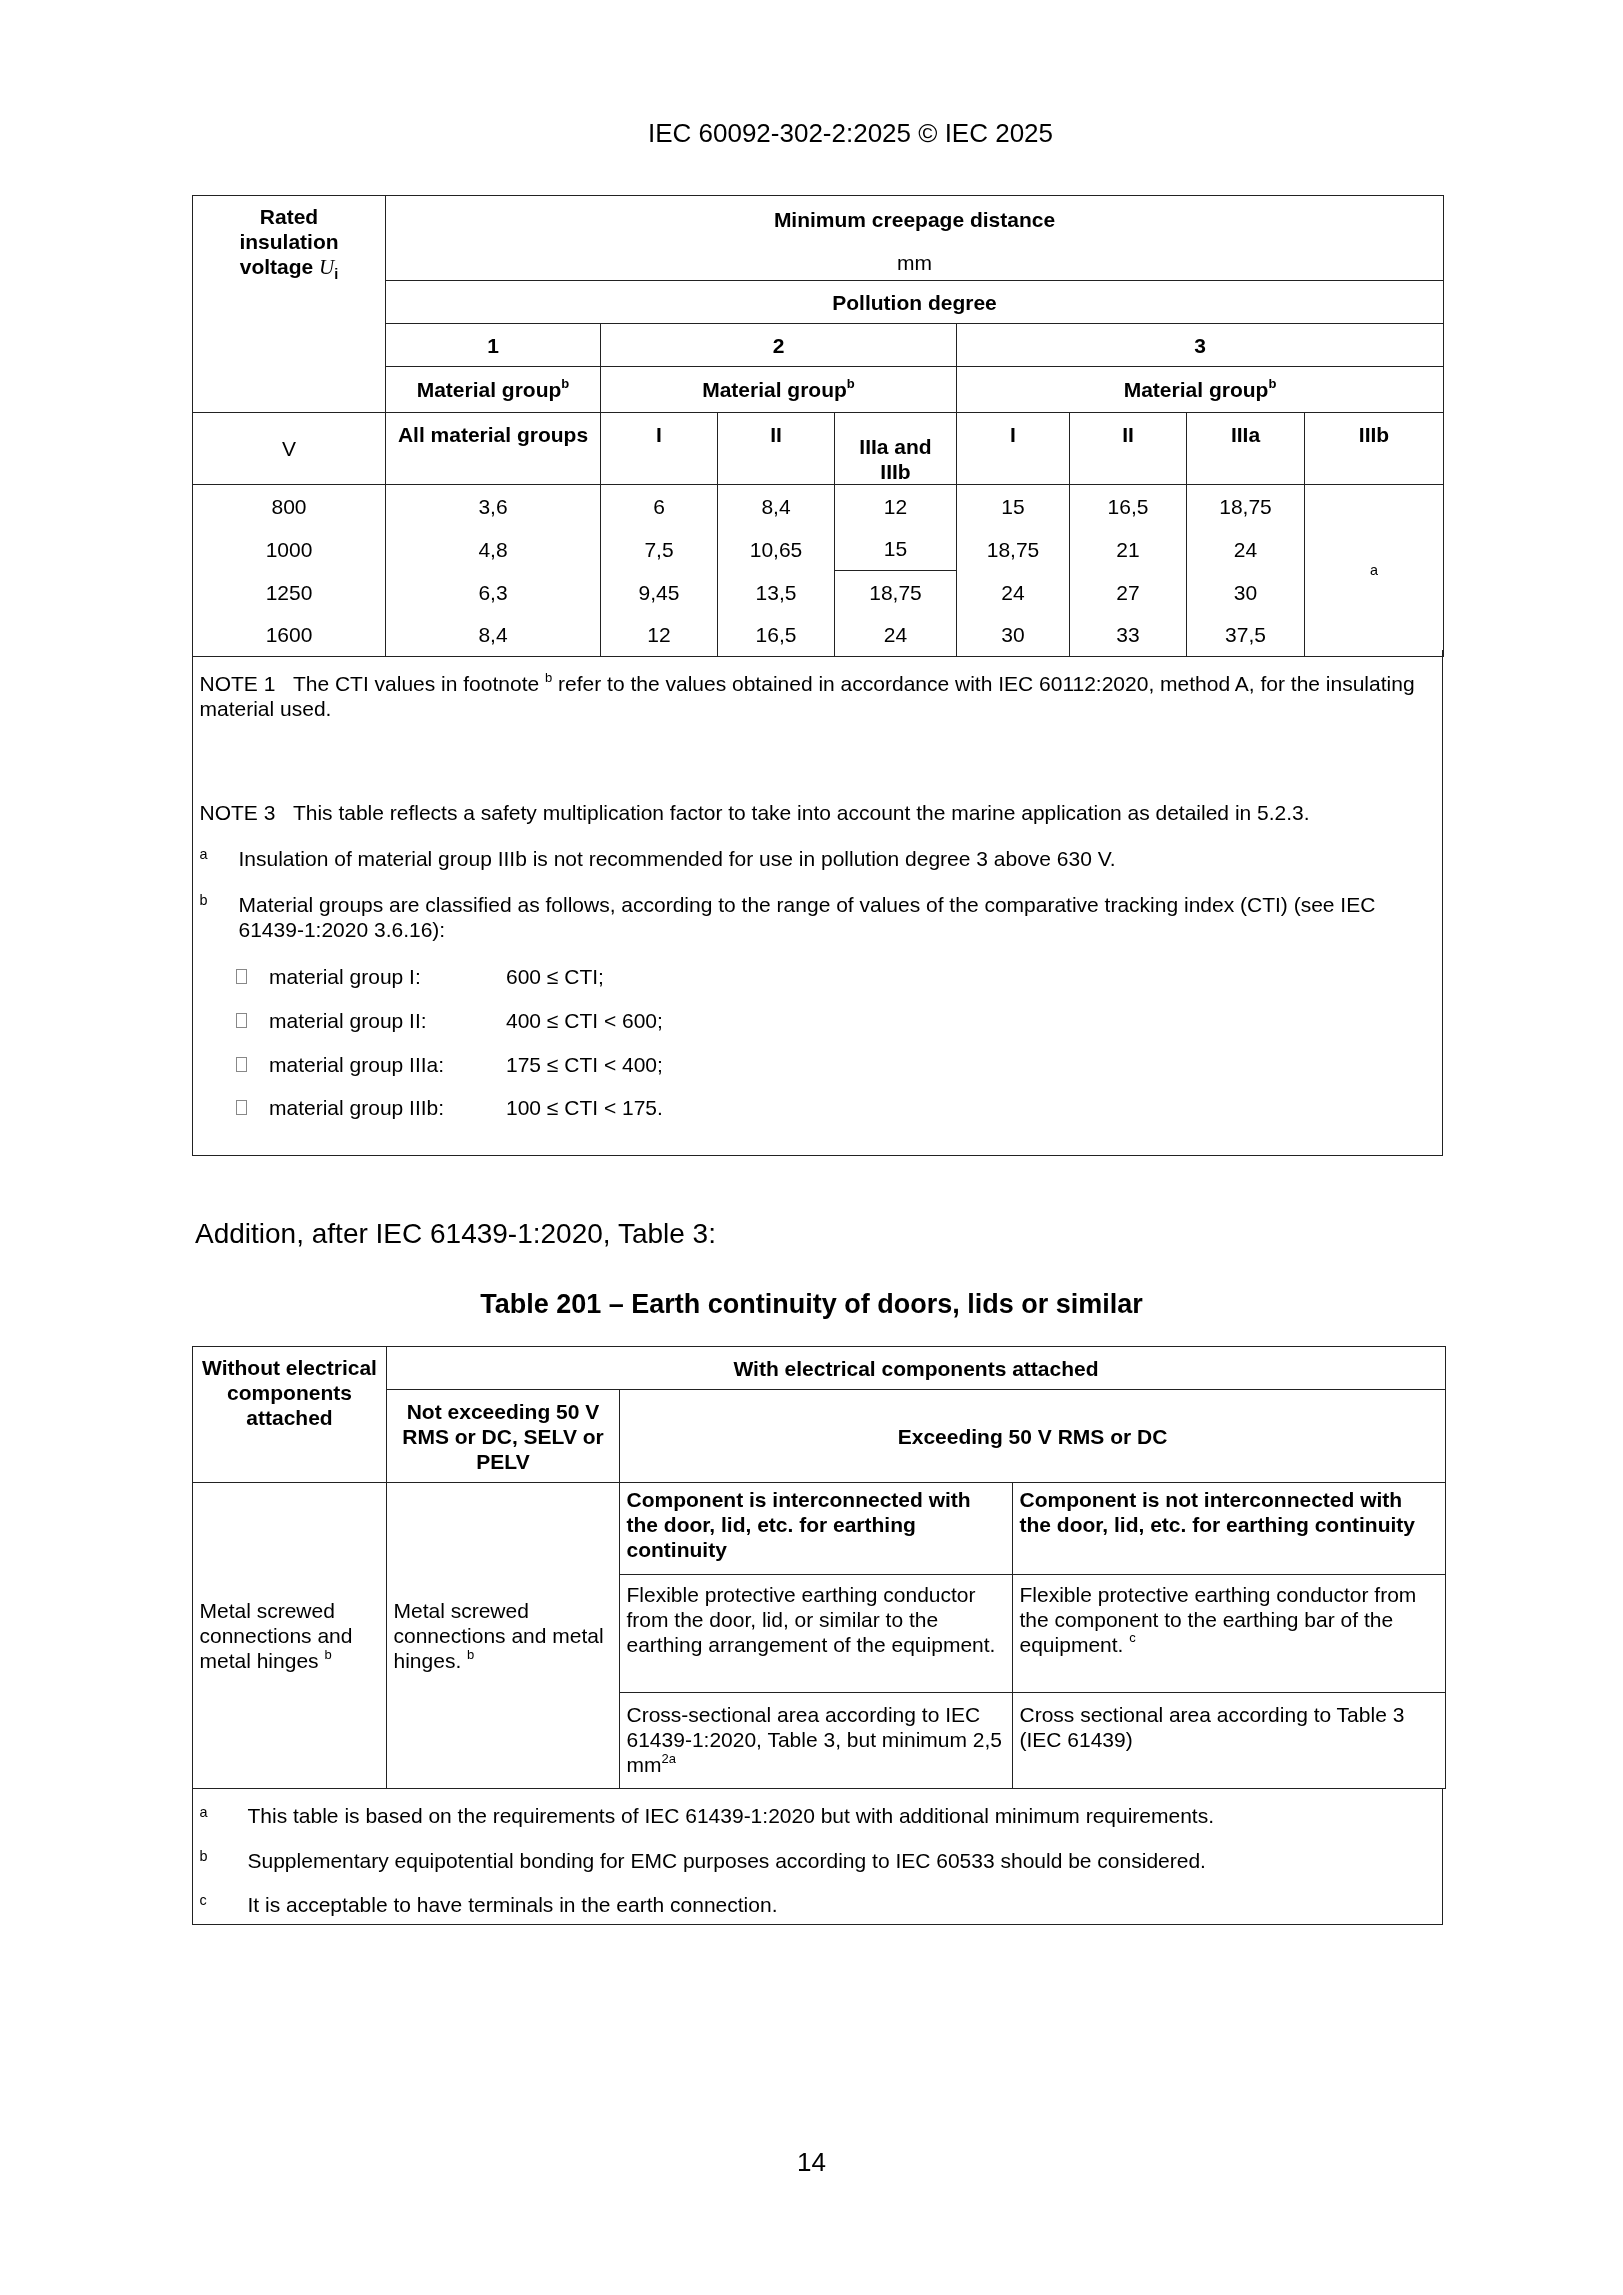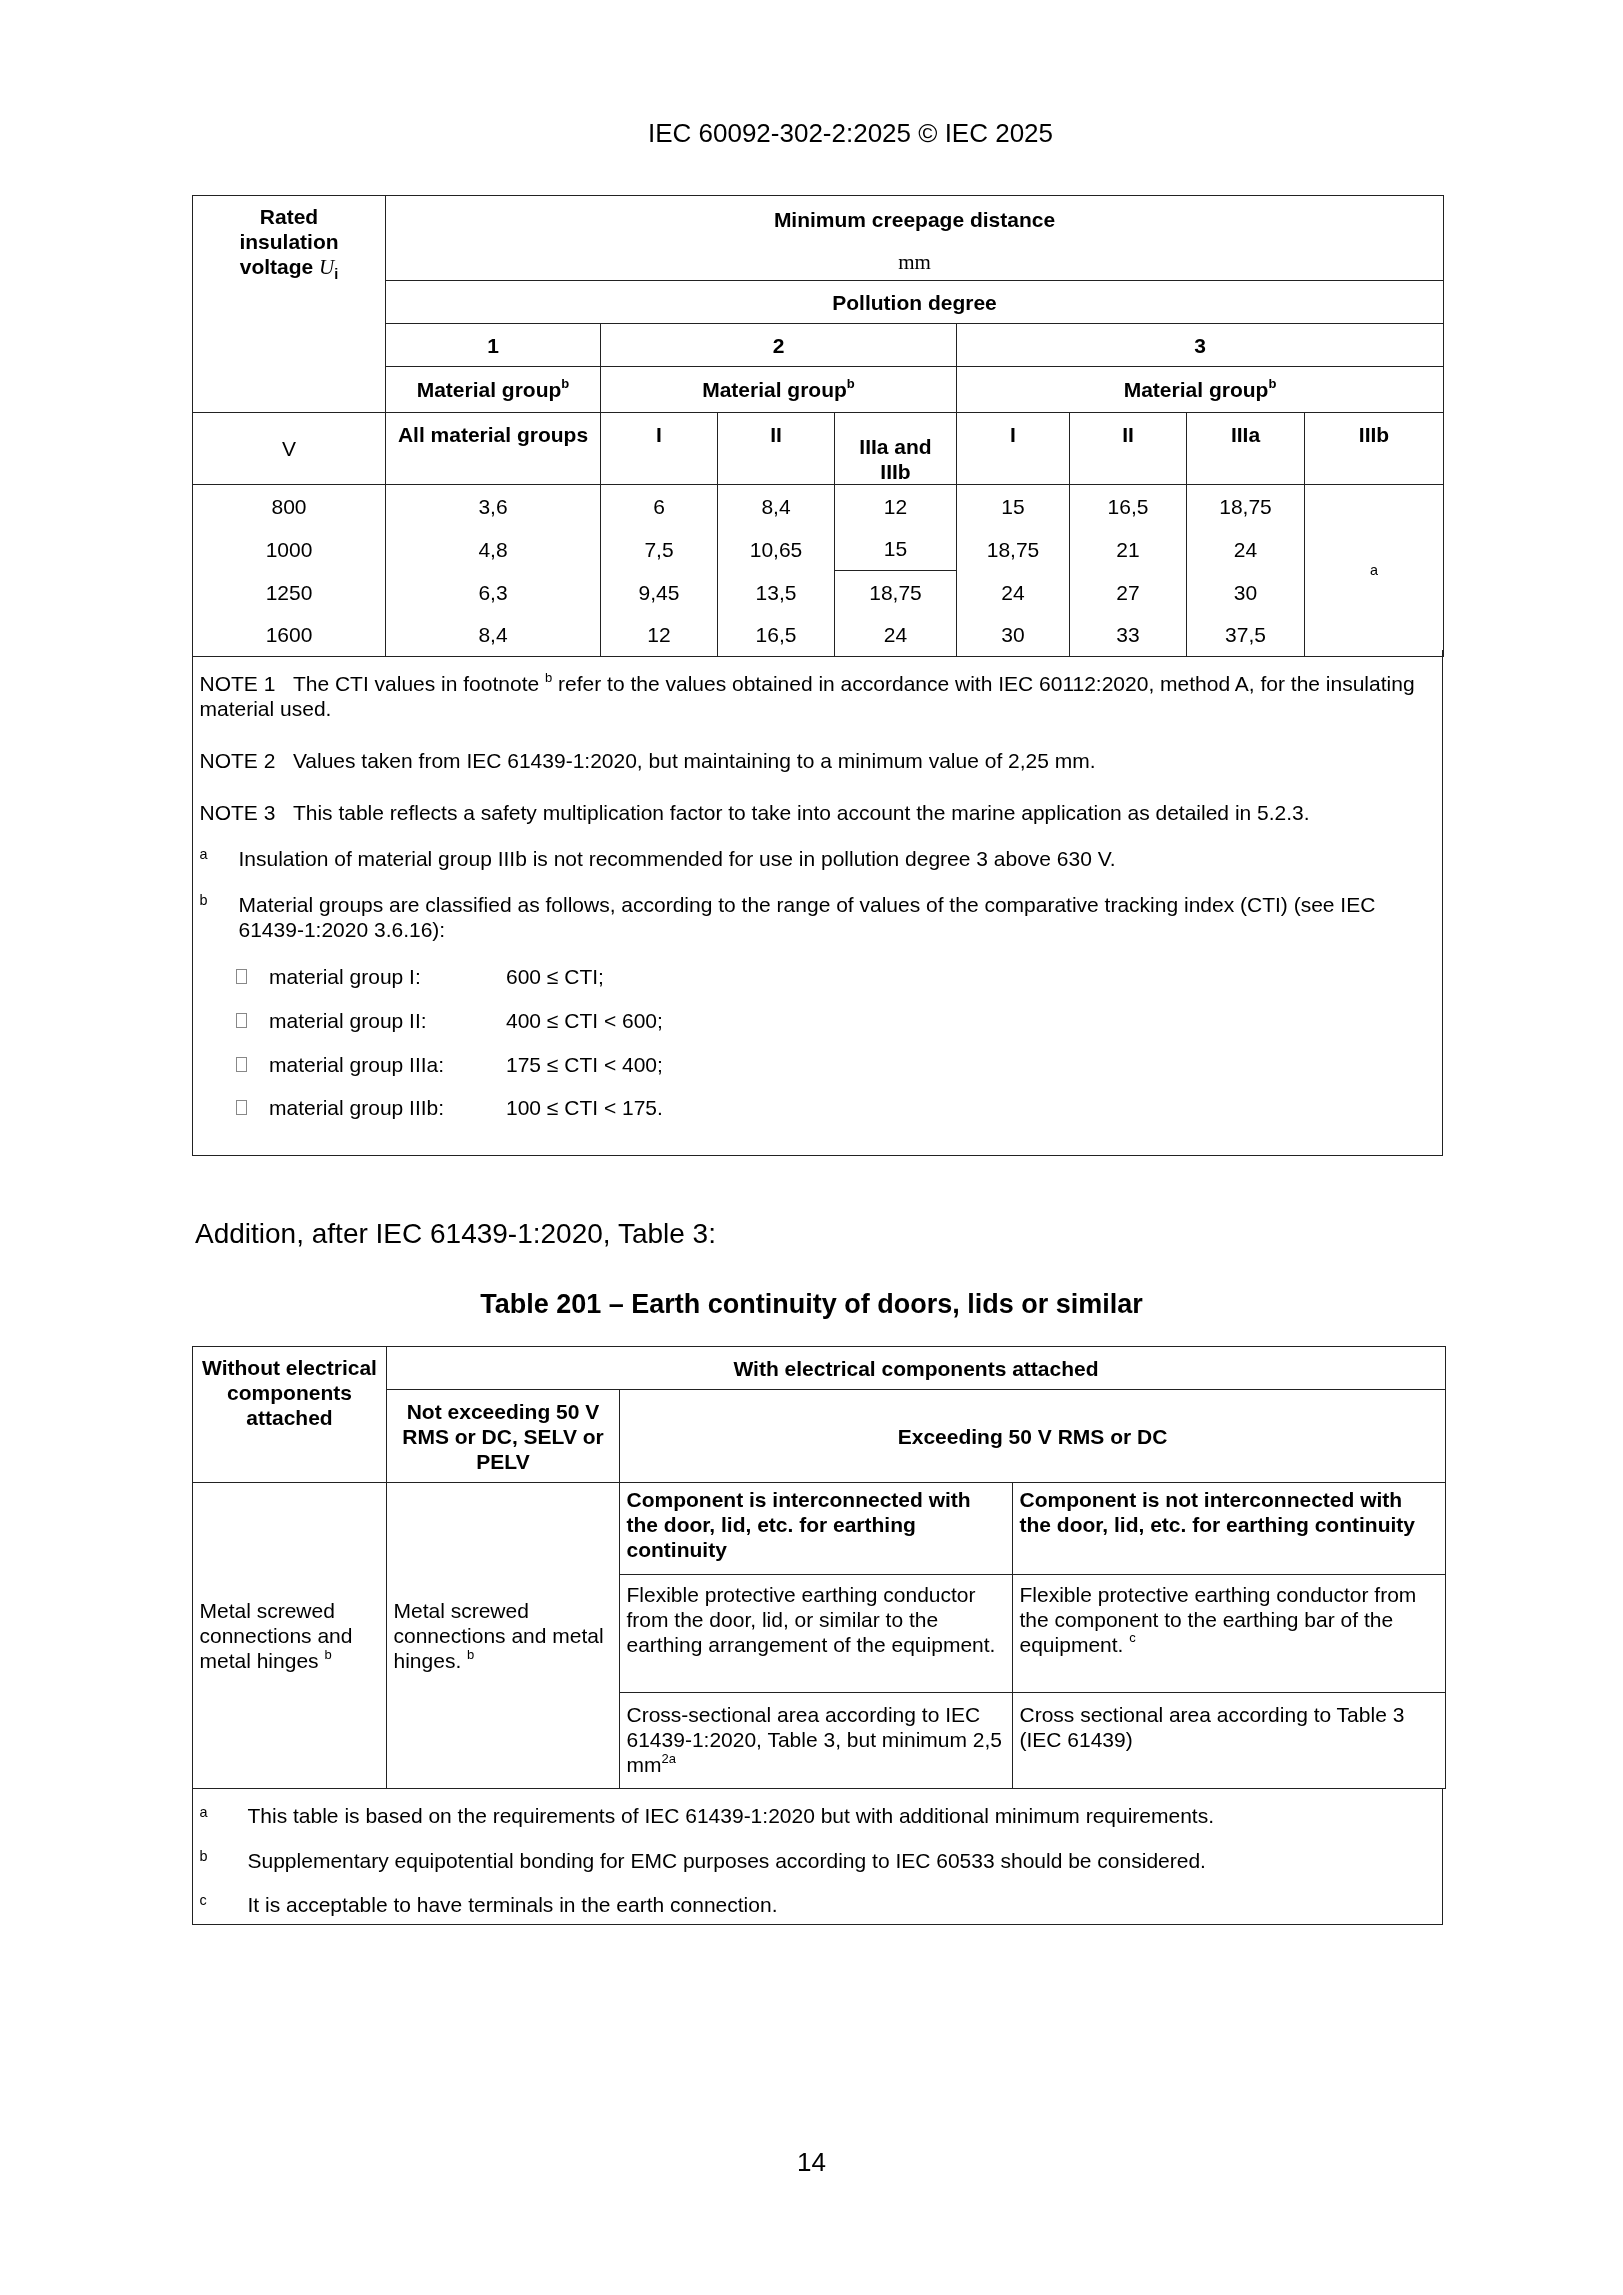--- a/index.html
+++ b/index.html
@@ -61,21 +61,21 @@
   </colgroup>
   <tbody>
       <tr style="height:85px">
     <td class="b" rowspan="4" style="padding-top:7.9px">
       <span>Rated</span><br>
       <span>insulation</span><br>
       <span>voltage </span><span class="ital">U</span><sub>i</sub>
     </td>
     <td class="b" colspan="8" style="padding-top:10.5px">
       <div>Minimum creepage distance</div>
-      <div style="font-weight:normal;margin-top:18.3px;font-family:Liberation Serif, serif;">mm</div>
+      <div style="font-weight:normal;margin-top:18.3px;">mm</div>
     </td>
   </tr>
   <tr style="height:43px">
     <td class="b mid" colspan="8">Pollution degree</td>
   </tr>
   <tr style="height:43px">
     <td class="b mid">1</td>
     <td class="b mid" colspan="3">2</td>
     <td class="b mid" colspan="4">3</td>
   </tr>
@@ -136,23 +136,20 @@
     <td class="mid noline-t">30</td>
     <td class="mid noline-t">33</td>
     <td class="mid noline-t">37,5</td>
   </tr>
 </tbody>
   </table>
 
 <div class="t1-notes">
   <div class="note" style="top:21px">
     <span>NOTE 1</span>&nbsp;&nbsp;&nbsp;<span>The CTI values in footnote </span><sup>b</sup><span> refer to the values obtained in accordance with IEC 60112:2020, method A, for the insulating material used.</span>
-  </div>
-  <div class="note" style="top:98px">
-    <span>NOTE 2</span>&nbsp;&nbsp;&nbsp;<span>Values taken from IEC 61439-1:2020, but maintaining to a minimum value of 2,25 mm.</span>
   </div>
   <div class="note" style="top:150px">
     <span>NOTE 3</span>&nbsp;&nbsp;&nbsp;<span>This table reflects a safety multiplication factor to take into account the marine application as detailed in 5.2.3.</span>
   </div>
   <div class="fn" style="top:196px">
     <span class="m">a</span>
     <span class="t">Insulation of material group IIIb is not recommended for use in pollution degree 3 above 630 V.</span>
   </div>
   <div class="fn" style="top:242px">
     <span class="m">b</span>

